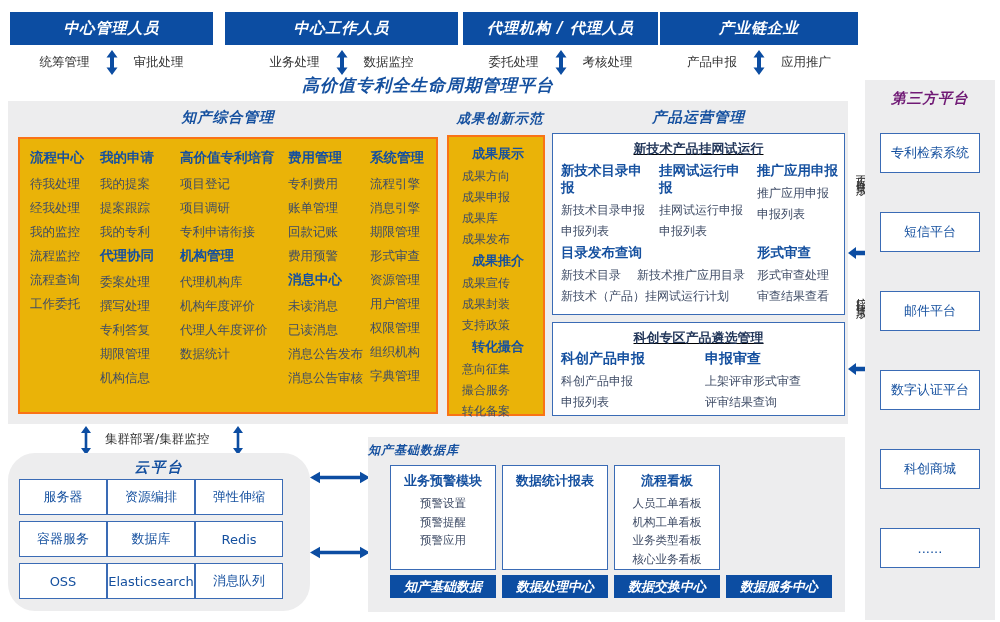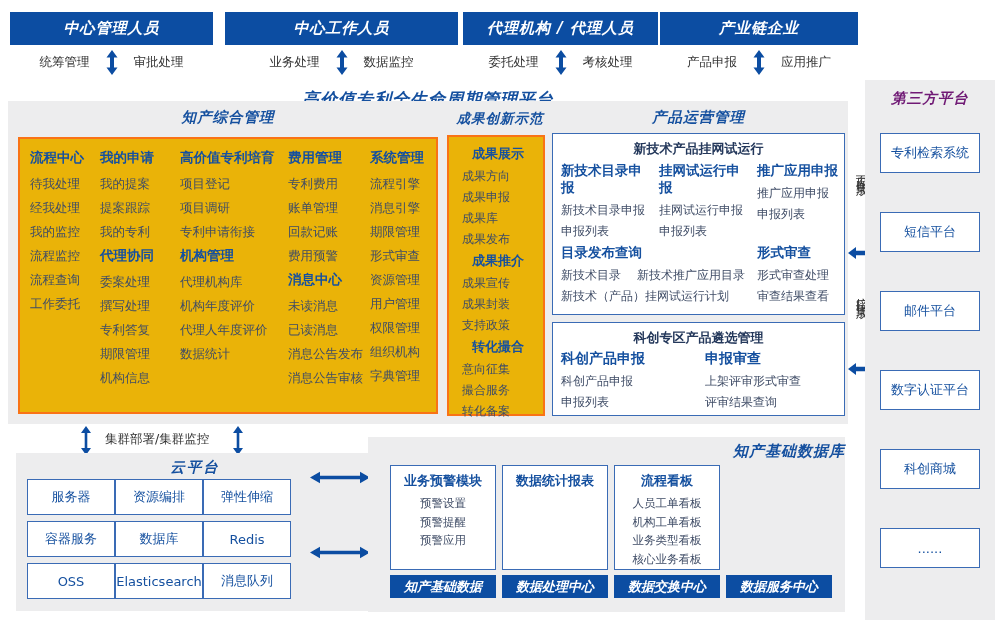--- a/index.html
+++ b/index.html
@@ -9,26 +9,26 @@
 
   
   .role { position:absolute; top:12px; }
   .role-bar { height:33px; background:#0C4DA2; color:#fff; font-size:15px; font-weight:bold;
     font-style:italic; display:flex; align-items:center; justify-content:center; letter-spacing:1px; }
   .role-labels { display:flex; align-items:center; justify-content:center; gap:16px; margin-top:5px;
     font-size:12.5px; color:#333; height:24px; }
 
   
   #platform-title { position:absolute; left:8px; top:74px; width:840px; text-align:center;
-    font-size:17px; font-weight:bold; font-style:italic; color:#15509F; letter-spacing:1px;margin-top:14px; }
+    font-size:17px; font-weight:bold; font-style:italic; color:#15509F; letter-spacing:1px; }
   #main-panel { position:absolute; left:8px; top:101px; width:840px; height:323px; background:#EDEDEE; }
   .panel-title { position:absolute; text-align:center; font-size:14.5px; font-weight:bold;
     font-style:italic; color:#15509F; letter-spacing:1px; }
   .white-box { position:absolute; background:#eab308; border:2px solid #f97316; }
-  .white-box-thin { position:absolute; background:#fff; border:1.5px solid #3A6BB5; }
+  .white-box-thin { position:absolute; background:#fff; border:1.5px solid #3A6BB5;text-decoration:underline; }
 
   .sec-h { font-size:13.5px; font-weight:bold; color:#15509F; margin-bottom:8px; white-space:nowrap; }
   .itm { font-size:12.5px; color:#3F4C66; line-height:17px; margin-bottom:7px; white-space:nowrap; }
   .col { position:absolute; top:10px; }
   .sec2 { margin-top:3px; }
 
   
   .inno-sec { margin-bottom:4px; }
   .inno-sec .sec-h { text-align:center; font-size:13px; margin-bottom:5px; }
   .inno-sec .itm { margin-bottom:4px; padding-left:9px; font-size:12px; }
@@ -51,31 +51,31 @@
   #third-party-list { position:absolute; top:53px; left:15px; width:100px;
     display:flex; flex-direction:column; gap:39px; }
   .tp-box { height:40px; background:#fff; border:1.5px solid #3A6BB5; color:#15509F;
     font-size:13px; display:flex; align-items:center; justify-content:center; white-space:nowrap; }
 
   
   #cluster-label { position:absolute; left:105px; top:431px; font-size:12.5px; color:#333; }
   .v-arrow { position:absolute; }
 
   
-  #cloud-panel { position:absolute; left:16px; top:453px; width:358px; height:158px; background:#EDEDEE; }
+  #cloud-panel { position:absolute; left:8px; top:453px; width:302px; height:158px; background:#EDEDEE;border-radius:27px; }
   #cloud-title { position:absolute; top:5px; width:100%; text-align:center; font-size:14.5px;
     font-weight:bold; font-style:italic; color:#15509F; letter-spacing:2px; }
   #cloud-grid { position:absolute; left:11px; top:26px; display:grid;
     grid-template-columns:repeat(3,88px; ); grid-template-columns:88px 88px 88px; gap:6px 0; }
   .cloud-cell { height:36px; background:#fff; border:1.5px solid #3A6BB5; color:#15509F;
     font-size:13px; display:flex; align-items:center; justify-content:center; white-space:nowrap; }
 
   
   #db-panel { position:absolute; left:368px; top:437px; width:477px; height:175px; background:#EDEDEE; }
-  #db-title { position:absolute; top:5px; width:100%; text-align:right; font-size:15px;
+  #db-title { position:absolute; top:5px; width:100%; text-align:left; font-size:12px;
     font-weight:bold; font-style:italic; color:#15509F; letter-spacing:1px; }
   #db-modules { position:absolute; left:22px; top:28px; display:grid;
     grid-template-columns:106px 106px 106px 106px; column-gap:6px; }
   .db-module { height:105px; background:#fff; border:1.5px solid #3A6BB5; padding-top:6px; text-align:center; }
   .db-module .sec-h { font-size:13px; margin-bottom:4px; }
   .db-itm { font-size:11.5px; color:#3F4C66; line-height:18.5px; white-space:nowrap; }
   #db-footers { position:absolute; left:22px; top:138px; display:grid;
     grid-template-columns:106px 106px 106px 106px; column-gap:6px; }
   .db-footer { height:23px; background:#0C4DA2; color:#fff; font-size:13px; font-weight:bold;
     font-style:italic; display:flex; align-items:center; justify-content:center; white-space:nowrap; }

